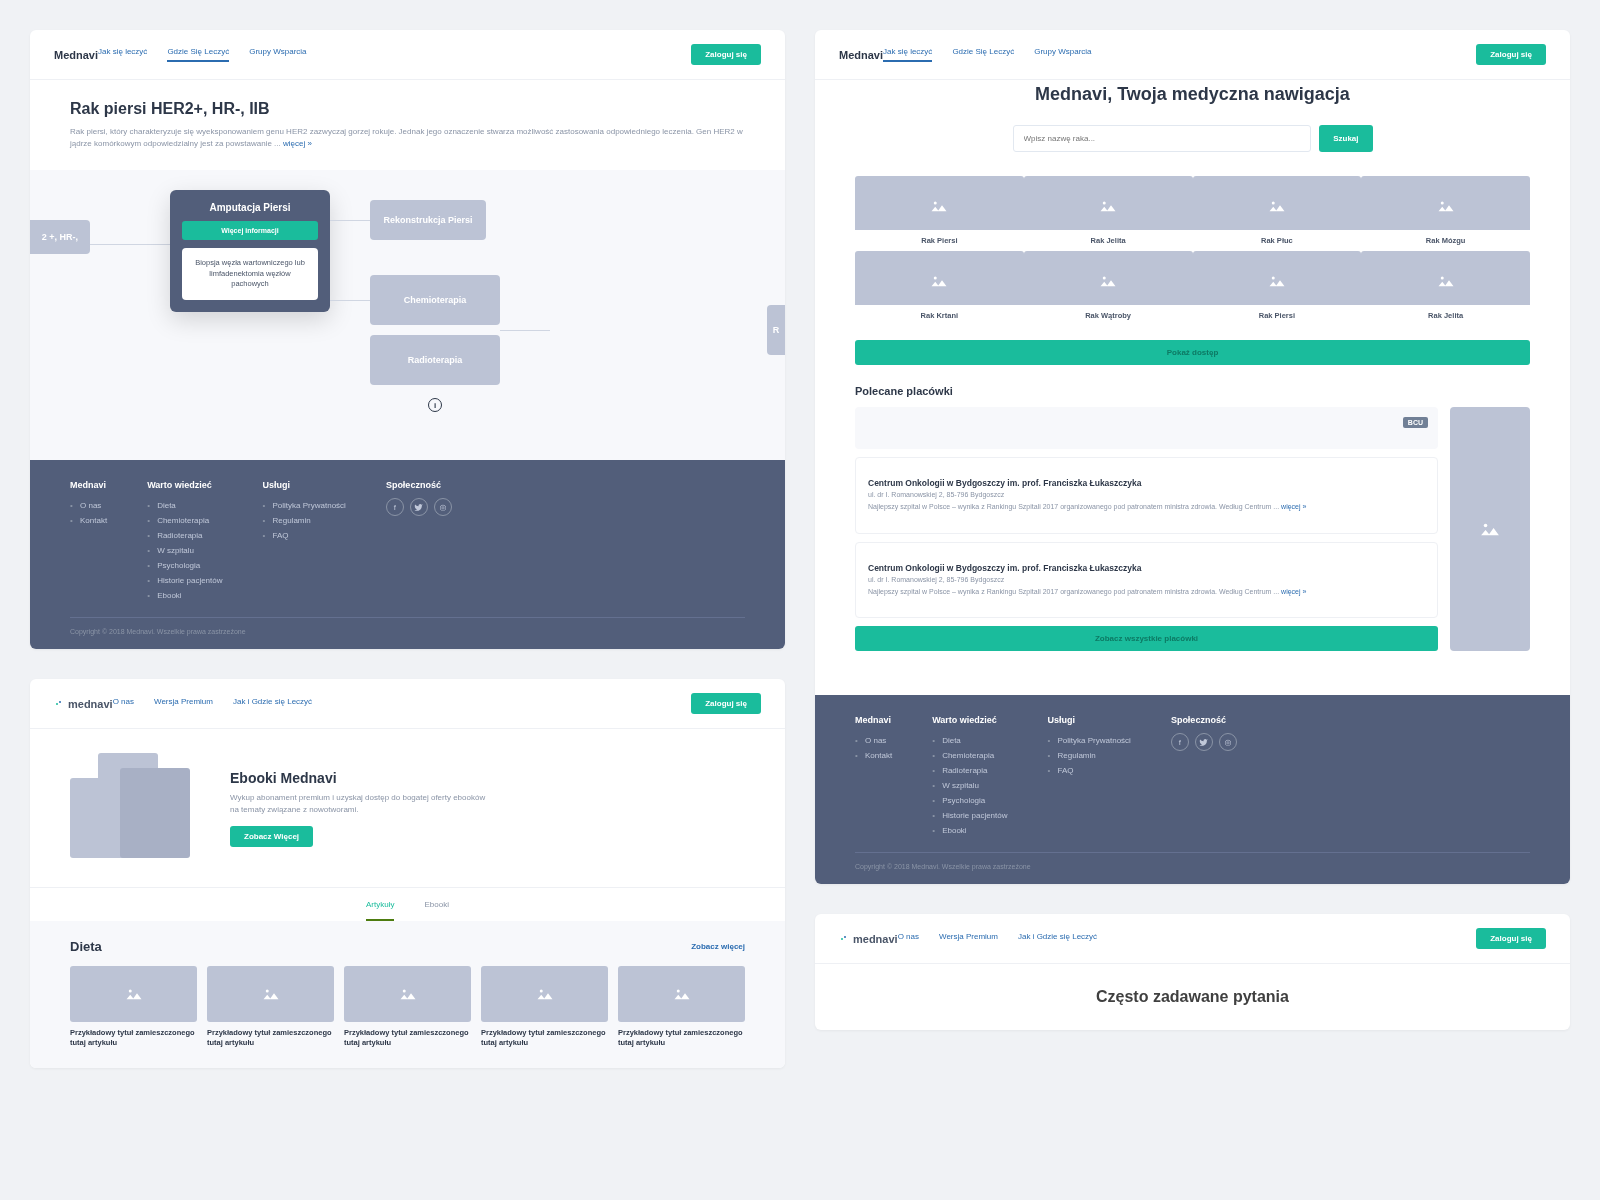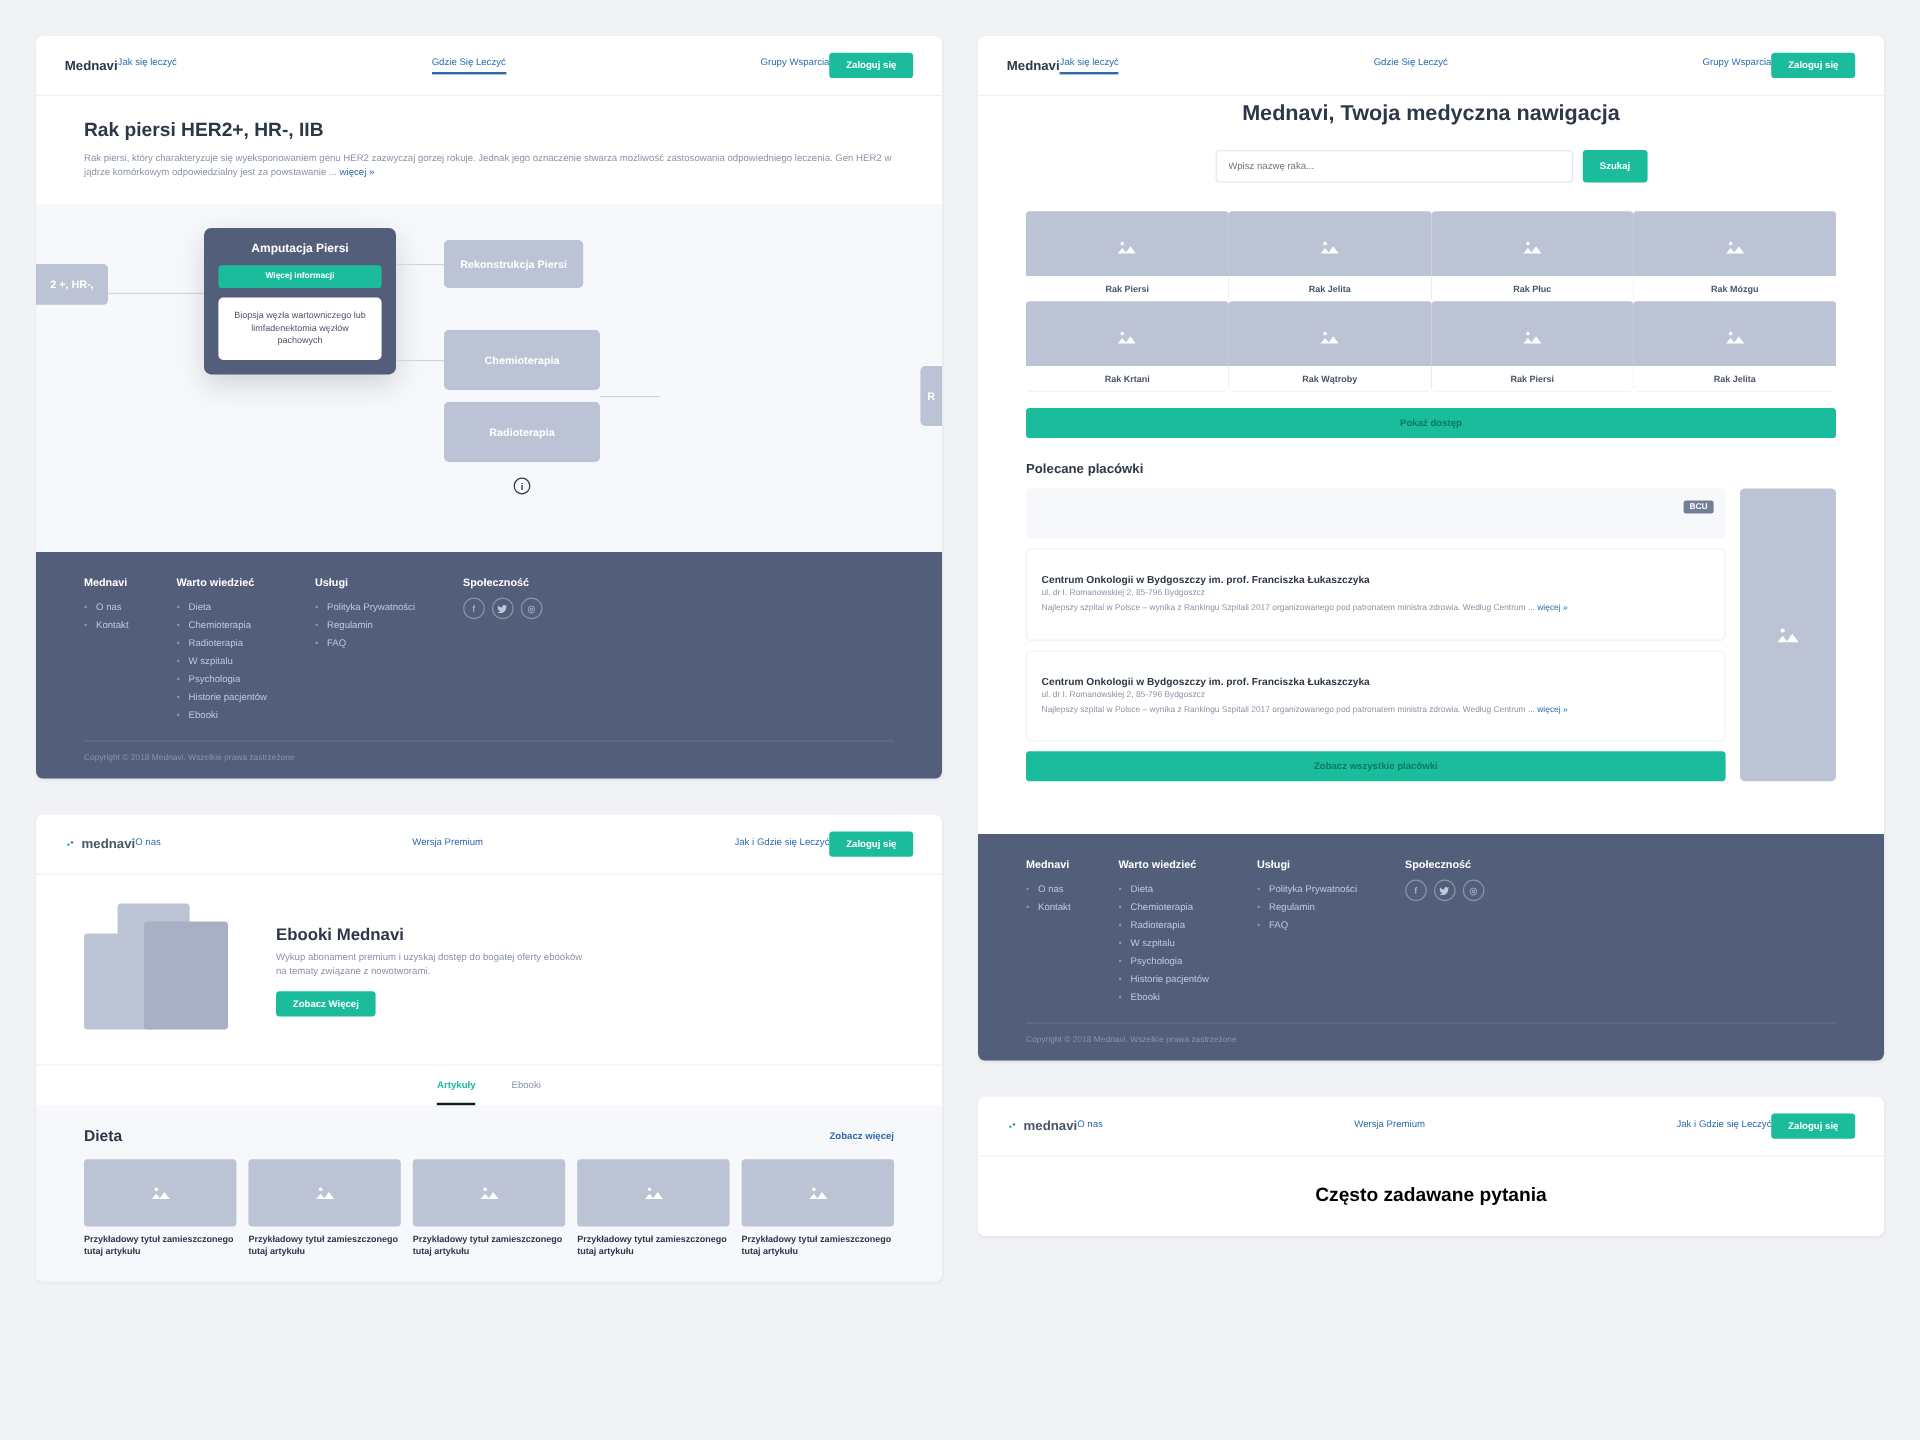--- a/index.html
+++ b/index.html
@@ -4,21 +4,21 @@
 <style>
 *{box-sizing:border-box;margin:0;padding:0}
 body{background:#f0f2f5;font-family:-apple-system,BlinkMacSystemFont,"Segoe UI",Arial,sans-serif;font-size:10px;color:#4a5568;padding:30px}
 .canvas{display:grid;grid-template-columns:1fr 1fr;gap:30px;max-width:1540px;margin:0 auto}
 .col{display:flex;flex-direction:column;gap:30px}
 .panel{background:#fff;border-radius:6px;overflow:hidden;box-shadow:0 1px 3px rgba(0,0,0,0.05)}
 .topbar{display:flex;align-items:center;padding:14px 24px;border-bottom:1px solid #eef0f4}
 .brand{font-weight:700;font-size:11px;color:#2d3748}
 .brand-logo{display:flex;align-items:center;gap:4px;font-weight:600;font-size:11px;color:#4a5568}
 .brand-logo svg{width:10px;height:10px}
-.navlinks{display:flex;gap:20px;justify-content:space-between;flex:1}
+.navlinks{display:flex;gap:20px;justify-content:flex-start;flex:1}
 .navlink{font-size:8px;color:#2b6cb0;cursor:pointer;padding-bottom:4px}
 .navlink.active{border-bottom:2px solid #2b6cb0}
 .btn{background:#1abc9c;color:#fff;border:none;padding:6px 14px;border-radius:3px;font-size:8px;font-weight:600;cursor:pointer}
 .btn-wide{width:100%;text-align:center;padding:8px;font-size:8px}
 .section{padding:20px 40px}
 .h1{font-size:16px;font-weight:700;color:#2d3748;margin-bottom:8px}
 .h2{font-size:18px;font-weight:700;color:#2d3748;text-align:center;margin:4px 0 20px}
 .desc{font-size:8px;color:#8a94a6;line-height:1.5}
 .link{color:#2b6cb0;cursor:pointer}
 .flowarea{background:#f7f8fb;padding:30px 0 30px 0;position:relative;height:290px;overflow:hidden}
@@ -61,29 +61,29 @@
 .ebooks{display:flex;gap:20px;padding:24px 40px;align-items:center}
 .ebook-thumbs{position:relative;width:140px;height:110px}
 .ebook-thumb{position:absolute;background:#bcc3d5;border-radius:3px}
 .et1{width:60px;height:80px;left:28px;top:0}
 .et2{width:70px;height:90px;left:50px;top:15px;background:#a8b0c5}
 .et3{width:60px;height:80px;left:0;top:25px}
 .ebook-text h3{font-size:14px;font-weight:700;color:#2d3748;margin-bottom:6px}
 .ebook-text p{font-size:8px;color:#8a94a6;line-height:1.5;margin-bottom:10px;max-width:260px}
 .tabs{display:flex;gap:30px;justify-content:center;border-top:1px solid #eef0f4;padding:12px 0 0}
 .tab{font-size:8px;color:#8a94a6;cursor:pointer;padding-bottom:10px}
-.tab.active{color:#1abc9c;border-bottom:2px solid #0f172a;font-weight:700}
+.tab.active{color:#1abc9c;border-bottom:2px solid #4d7c0f;font-weight:400}
 .articles{padding:4px 40px 20px}
 .articles-head{display:flex;justify-content:space-between;align-items:center;margin-bottom:12px}
 .articles-head h3{font-size:13px;font-weight:700;color:#2d3748}
 .article-row{display:grid;grid-template-columns:repeat(5,1fr);gap:10px}
 .article{display:flex;flex-direction:column}
 .article-img{background:#bcc3d5;height:56px;border-radius:3px;display:flex;align-items:center;justify-content:center;color:#fff;margin-bottom:6px}
 .article-title{font-size:7.5px;font-weight:700;color:#2d3748;line-height:1.3}
-.faq-head{font-size:16px;font-weight:700;color:#000000;text-align:center;padding:24px 0}
+.faq-head{font-size:16px;font-weight:700;color:#404040;text-align:center;padding:24px 0}
 </style>
 </head>
 <body>
 
 <div class="canvas">
 <div class="col">
 
 <div class="panel">
   <div class="topbar">
     <div class="brand">Mednavi</div>

